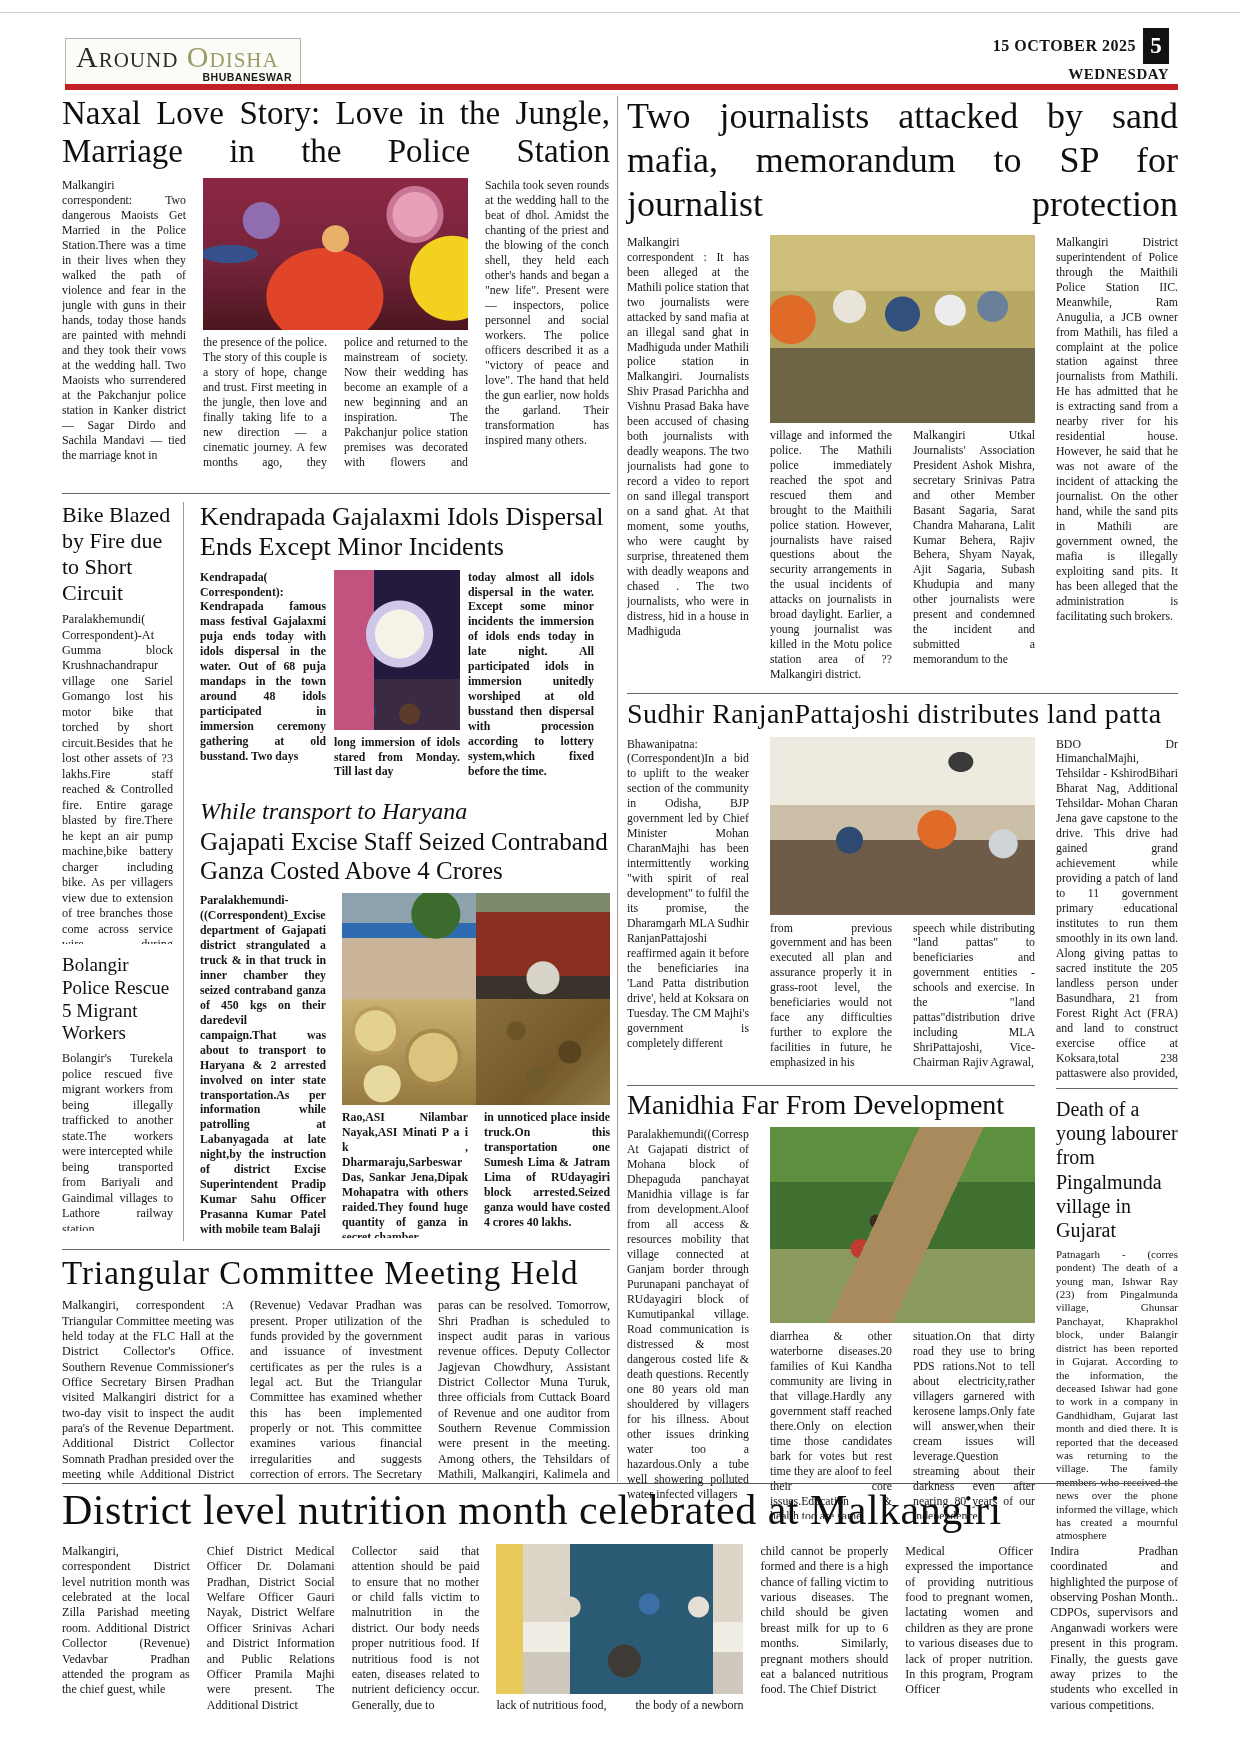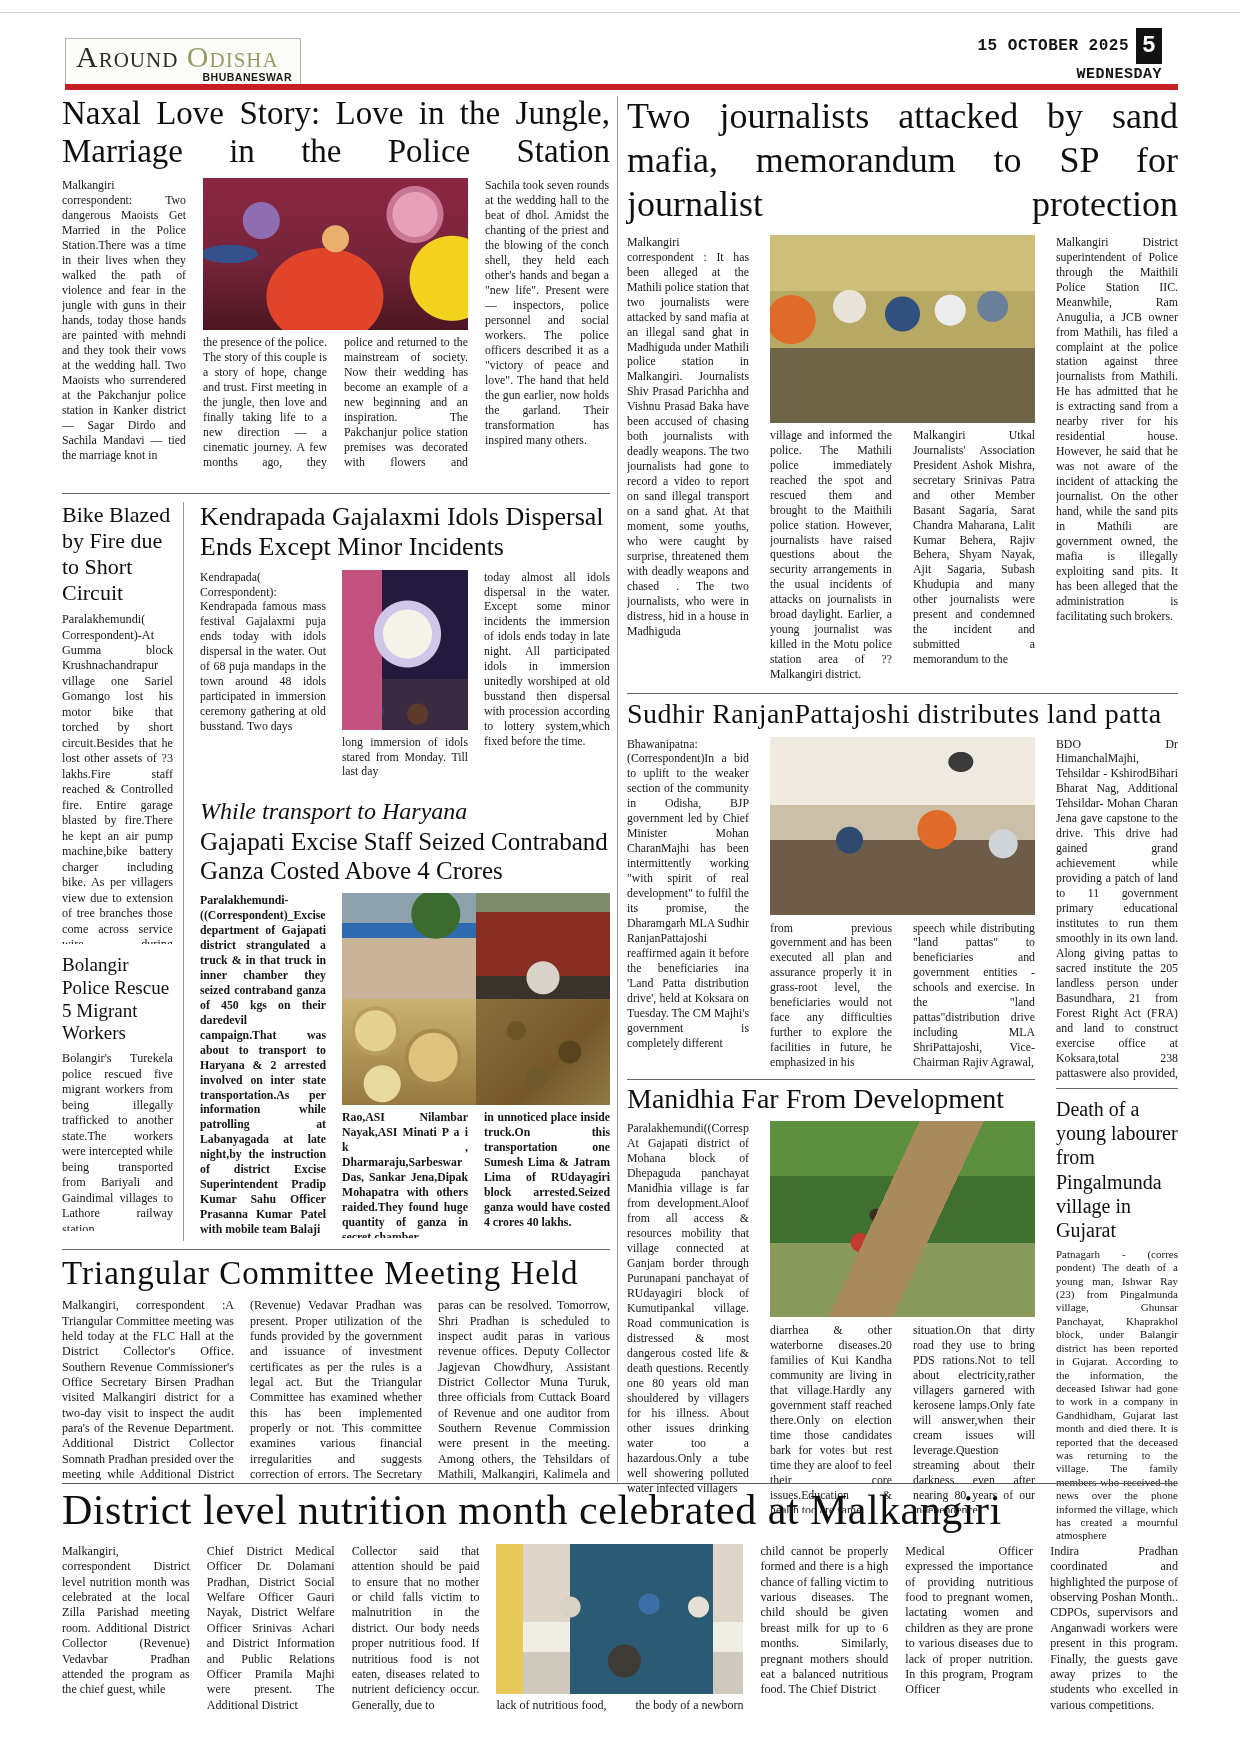--- a/index.html
+++ b/index.html
@@ -9,21 +9,21 @@
   
   .masthead{position:absolute;left:65px;top:28px;width:1113px;height:52px;}
   .logo-box{position:absolute;left:0;top:10px;width:236px;height:50px;border:1px solid #b5b5ad;
             background:#fbfbf7;box-sizing:border-box;padding:2px 8px 12px 10px;}
   .logo-line{font-size:30px;letter-spacing:1px;line-height:32px;white-space:nowrap;}
   .logo-around{color:#2b2b28;font-variant:small-caps;}
   .logo-around::first-letter{font-size:36px;}
   .logo-odisha{color:#9a9a68;font-variant:small-caps;}
   .logo-city{font-family:"Liberation Sans",sans-serif;font-size:10.5px;font-weight:bold;
              text-align:right;letter-spacing:.5px;color:#1a1a1a;margin-top:-2px;}
-  .date-box{position:absolute;right:16px;top:0;text-align:right;font-family:Liberation Mono, monospace;}
+  .date-box{position:absolute;right:9px;top:0;text-align:right;font-family:Liberation Serif, serif;}
   .date-row{display:flex;align-items:center;justify-content:flex-end;gap:7px;}
   .date-text{font-size:16px;font-weight:bold;letter-spacing:.5px;}
   .page-no{display:inline-block;background:#121212;color:#fff;font-size:23px;font-weight:bold;
            width:26px;height:36px;line-height:36px;text-align:center;}
   .day-text{font-size:15px;font-weight:bold;letter-spacing:.5px;margin-top:2px;}
   .redbar{position:absolute;left:65px;top:84px;width:1113px;height:6px;background:#c32026;}
   
   .vdiv{position:absolute;left:617px;top:96px;width:1px;height:1386px;background:#9a9a9a;}
   .left-sec{position:absolute;left:62px;top:95px;width:548px;}
   .right-sec{position:absolute;left:627px;top:95px;width:551px;}
@@ -146,21 +146,21 @@
         <article style="margin-top:10px;">
           <h2 class="hl" style="font-size:19px;line-height:1.2;margin:0 0 6px 0;">Bolangir Police Rescue 5 Migrant Workers</h2>
           <div class="tcol" style="height:180px;font-size:12.2px;">Bolangir's Turekela police rescued five migrant workers from being illegally trafficked to another state.The workers were intercepted while being transported from Bariyali and Gaindimal villages to Lathore railway station.</div>
         </article>
       </div>
 
       <div style="width:410px;">
 
         <article>
           <h2 class="hl" style="font-size:26px;line-height:1.16;margin:0 0 7px 0;">Kendrapada Gajalaxmi Idols Dispersal Ends Except Minor Incidents</h2>
-          <div class="flexrow" style="gap:16px;">
+          <div class="flexrow" style="gap:8px;font-weight:bold;">
             <div class="tcol" style="width:126px;height:218px;">Kendrapada( Correspondent): Kendrapada famous mass festival Gajalaxmi puja ends today with idols dispersal in the water. Out of 68 puja mandaps in the town around 48 idols participated in immersion ceremony gathering at old busstand. Two days</div>
             <div style="width:126px;">
               <div class="photo ph-idol" style="width:126px;"></div>
               <div class="tcol" style="width:126px;height:52px;margin-top:5px;">long immersion of idols stared from Monday. Till last day</div>
             </div>
             <div class="tcol" style="width:126px;height:218px;">today almost all idols dispersal in the water. Except some minor incidents the immersion of idols ends today in late night. All participated idols in immersion unitedly worshiped at old busstand then dispersal with procession according to lottery system,which fixed before the time.</div>
           </div>
         </article>
 
         <article style="margin-top:10px;">
@@ -222,21 +222,21 @@
             <div style="width:265px;">
               <div class="photo ph-landpatta" style="width:265px;"></div>
               <div class="flexrow" style="gap:21px;margin-top:6px;">
                 <div class="tcol" style="width:122px;height:152px;">from previous government and has been executed all plan and assurance properly it in grass-root level, the beneficiaries would not face any difficulties further to explore the facilities in future, he emphasized in his</div>
                 <div class="tcol" style="width:122px;height:152px;">speech while distributing "land pattas" to beneficiaries and government entities - schools and exercise. In the "land pattas"distribution drive including MLA ShriPattajoshi, Vice-Chairman Rajiv Agrawal,</div>
               </div>
             </div>
           </div>
         </article>
 
-        <article class="rule-top" style="padding-top:4px;">
+        <article class="rule-top" style="margin-top:6px;padding-top:4px;">
           <h2 class="hl" style="font-size:28px;line-height:1.1;margin:0 0 7px 0;">Manidhia Far From Development</h2>
           <div class="flexrow" style="gap:21px;">
             <div class="tcol" style="width:122px;height:392px;">Paralakhemundi((Correspondent)- At Gajapati district of Mohana block of Dhepaguda panchayat Manidhia village is far from development.Aloof from all access &amp; resources mobility that village connected at Ganjam border through Purunapani panchayat of RUdayagiri block of Kumutipankal village. Road communication is distressed &amp; most dangerous costed life &amp; death questions. Recently one 80 years old man shouldered by villagers for his illness. About other issues drinking water too a hazardous.Only a tube well showering polluted water infected villagers</div>
             <div style="width:265px;">
               <div class="photo ph-manidhia" style="width:265px;"></div>
               <div class="flexrow" style="gap:21px;margin-top:6px;">
                 <div class="tcol" style="width:122px;height:190px;">diarrhea &amp; other waterborne diseases.20 families of Kui Kandha community are living in that village.Hardly any government staff reached there.Only on election time those candidates bark for votes but rest time they are aloof to feel their core issues.Education &amp; health,too,are same</div>
                 <div class="tcol" style="width:122px;height:190px;">situation.On that dirty road they use to bring PDS rations.Not to tell about electricity,rather villagers garnered with kerosene lamps.Only fate will answer,when their cream issues will leverage.Question streaming about their darkness even after nearing 80 years of our independence.</div>
               </div>
             </div>

